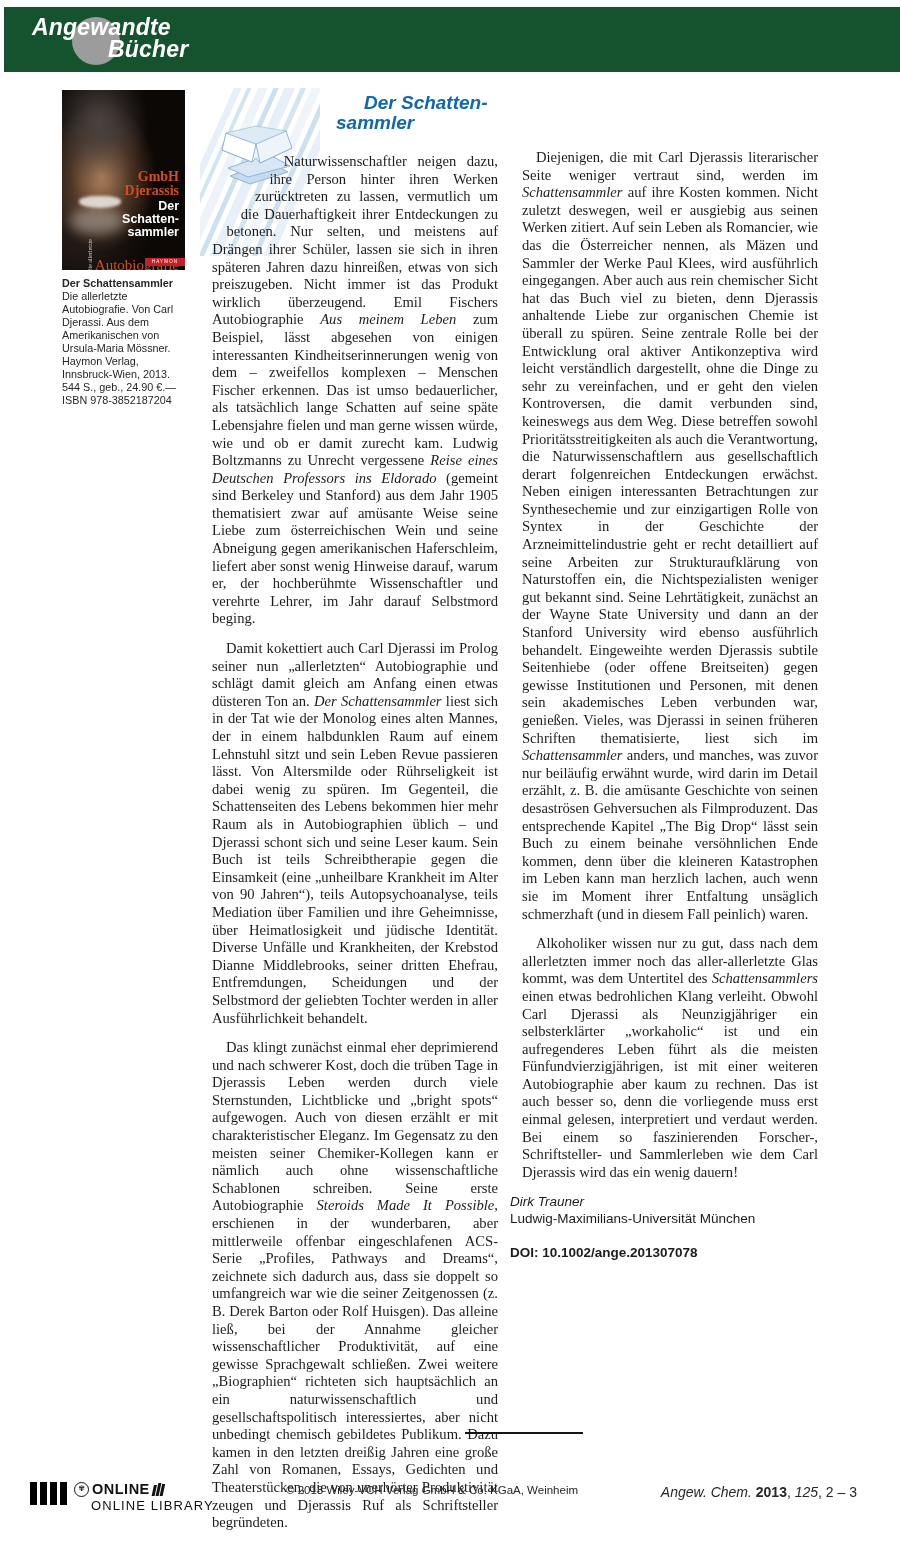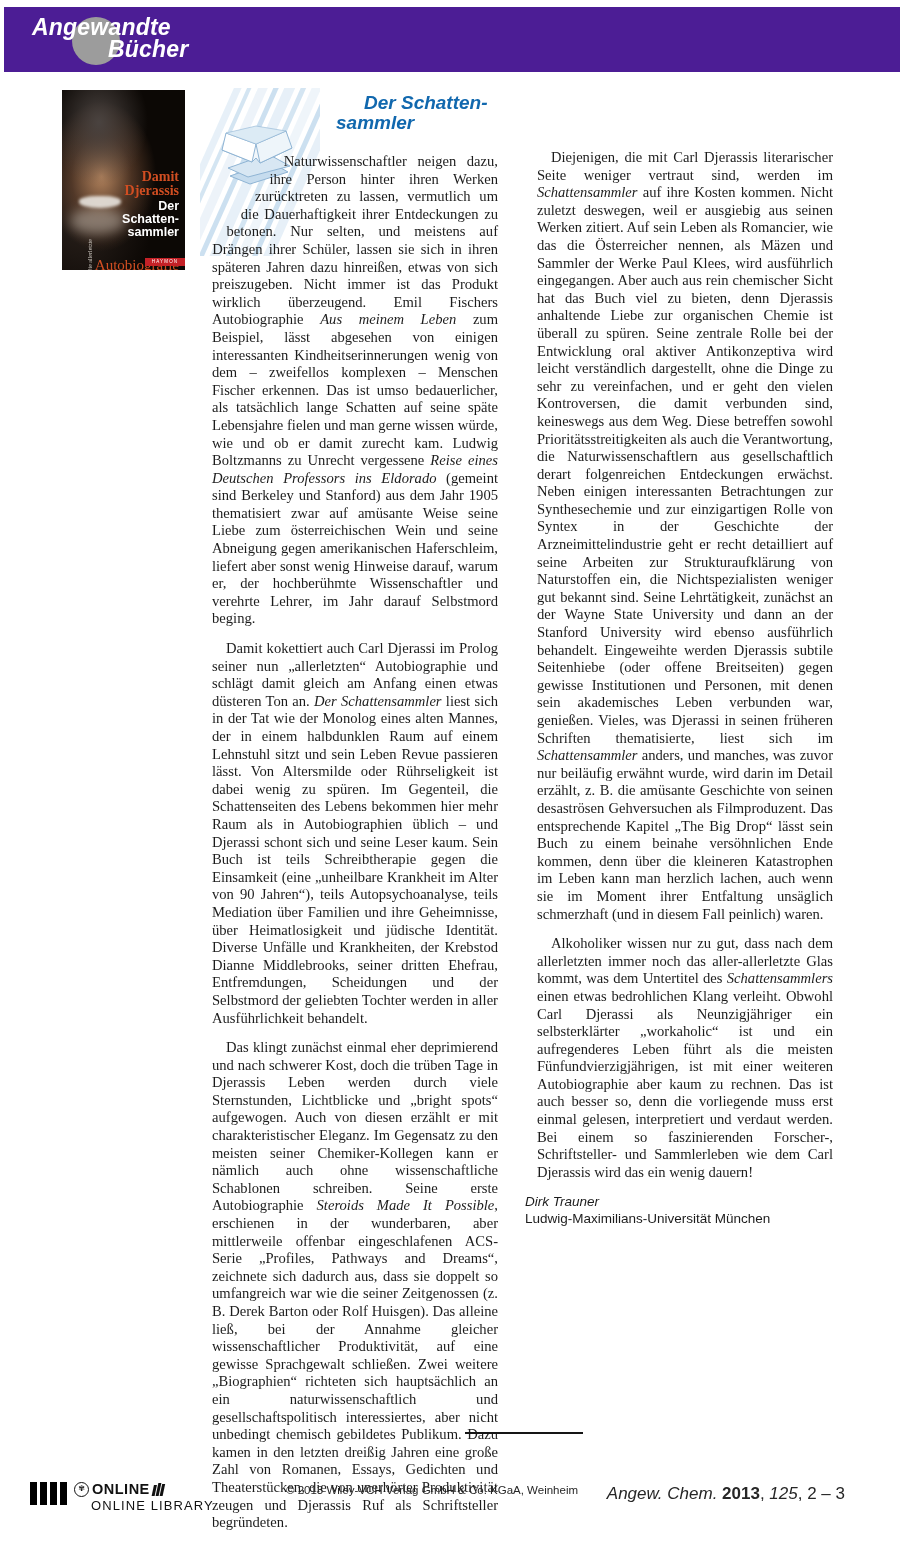--- a/index.html
+++ b/index.html
@@ -1,19 +1,19 @@
 <!DOCTYPE html>
 <html lang="de"><head>
 <meta charset="utf-8">
 <style>
   html,body{margin:0;padding:0;}
   body{width:900px;height:1550px;position:relative;background:#ffffff;overflow:hidden;
        font-family:"Liberation Serif",serif;color:#1c1c1c;}
   
-  .band{position:absolute;left:4px;top:7px;right:0;height:65px;background:#4c1d95;}
+  .band{position:absolute;left:4px;top:7px;right:0;height:65px;background:#14532d;}
   .brand{position:absolute;left:24px;top:8px;width:220px;height:56px;}
   .brand-circle{position:absolute;left:44px;top:2px;width:48px;height:48px;border-radius:50%;background:#9c9c9c;}
   .brand-l1,.brand-l2{position:relative;color:#fff;font-family:"Liberation Sans",sans-serif;
        font-style:italic;font-weight:bold;font-size:23px;line-height:24px;letter-spacing:.2px;}
   .brand-l1{margin-left:4px;}
   .brand-l2{margin-left:80px;margin-top:-2px;}
   
   .sidebar{position:absolute;left:62px;top:90px;width:128px;}
   .cover{position:relative;width:123px;height:180px;background:
      radial-gradient(70px 90px at 30% 18%,#4a4340 0%,rgba(20,14,10,0) 70%),
@@ -32,21 +32,21 @@
   .cover-vert{writing-mode:vertical-rl;transform:rotate(180deg);font-size:6px;color:#cfc9c2;
      font-family:"Liberation Serif",serif;margin-right:2px;line-height:6px;}
   .cover-sub{color:#d14e22;font-family:"Liberation Serif",serif;font-size:15px;line-height:16px;}
   .cover-pub{position:absolute;right:0;bottom:4px;width:40px;height:8px;background:#c42127;
      color:#fff;font-family:"Liberation Sans",sans-serif;font-size:4.5px;letter-spacing:1.2px;
      text-align:center;line-height:8px;}
   .caption{margin-top:7px;width:126px;font-family:"Liberation Sans",sans-serif;
      font-size:10.8px;line-height:13px;color:#262626;}
   .caption b{font-weight:bold;}
   
-  .main{position:absolute;left:200px;top:88px;width:645px;display:flex;gap:15px;}
+  .main{position:absolute;left:200px;top:88px;width:645px;display:flex;}
   .col-l{width:310px;}
   .col-r{width:320px;padding-top:49px;}
   .col-l,.col-r{font-size:14.6px;line-height:17.6px;text-align:justify;hyphens:auto;-webkit-hyphens:auto;}
   .books{float:left;width:120px;height:168px;margin:0 6px 2px 0;
      shape-outside:polygon(0 0,120px 0,104px 40px,0 168px);}
   .art-title{margin-left:118px;text-align:left;color:#1168ae;font-family:"Liberation Sans",sans-serif;
      font-style:italic;font-weight:bold;font-size:19px;line-height:20px;padding-top:5px;padding-bottom:8px;}
   .art-title .t1{padding-left:46px;display:block;}
   .art-title .t2{padding-left:18px;display:block;}
   .paras p{margin:12px;text-indent:14px;}
@@ -67,44 +67,48 @@
   .wl-flower{width:13px;height:13px;border:1.2px solid #111;border-radius:50%;
      font-size:8px;line-height:12px;text-align:center;color:#111;}
   .wl-name{font-weight:bold;font-size:14.5px;letter-spacing:.5px;color:#111;}
   .wl-books{display:flex;gap:1px;align-items:flex-end;height:13px;transform:skewX(-12deg);}
   .wl-books i{display:block;width:3px;background:#111;}
   .wl-books i:nth-child(1){height:11px;}
   .wl-books i:nth-child(2){height:13px;}
   .wl-books i:nth-child(3){height:12px;}
   .wl-sub{font-size:13px;letter-spacing:1.1px;color:#111;margin-top:1px;margin-left:17px;}
   .fcopy{position:absolute;left:286px;top:6px;font-size:11.5px;}
-  .fcite{position:absolute;right:55px;top:6px;font-size:17px;}
+  .fcite{position:absolute;right:43px;top:6px;font-size:14px;}
 </style>
 </head>
 <body>
 
 <div class="band">
   <div class="brand">
     <div class="brand-circle"></div>
     <div class="brand-l1">Angewandte</div>
     <div class="brand-l2">Bücher</div>
   </div>
 </div>
 
 <div class="sidebar">
   <div class="cover">
     <div class="beardglow"></div>
     <div class="mustache"></div>
-    <div class="cover-author"><span>Damit</span><br><span>Djerassis</span></div>
+    <div class="cover-author"><span>GmbH</span><br><span>Djerassis</span></div>
     <div class="cover-title"><span>Der</span><br><span>Schatten-</span><br><span>sammler</span></div>
     <div class="cover-subrow">
       <span class="cover-vert">Die allerletzte</span>
       <span class="cover-sub">Autobiografie</span>
     </div>
     <div class="cover-pub">HAYMON</div>
+  </div>
+  <div class="caption">
+    <b>Der Schattensammler</b>
+    <span>Die allerletzte Autobiografie. Von Carl Djerassi. Aus dem Amerikanischen von Ursula-Maria Mössner. Haymon Verlag, Innsbruck-Wien, 2013. 544 S., geb., 24.90 €.—ISBN 978-3852187204</span>
   </div>
 </div>
 
 <div class="main">
   <div class="col-l">
     <div class="books">
       <svg width="120" height="168" viewBox="0 0 120 168" xmlns="http://www.w3.org/2000/svg">
         <g transform="rotate(24 60 84)" opacity="0.85">
           <rect x="2" y="-30" width="7" height="230" fill="#e3eef7"></rect>
           <rect x="14" y="-30" width="4" height="230" fill="#cde1f0"></rect>
@@ -138,20 +142,21 @@
   </div>
   <div class="col-r">
     <div class="paras">
         <p><span>Diejenigen, die mit Carl Djerassis literarischer Seite weniger vertraut sind, werden im </span><span class="it">Schattensammler</span><span> auf ihre Kosten kommen. Nicht zuletzt deswegen, weil er ausgiebig aus seinen Werken zitiert. Auf sein Leben als Romancier, wie das die Österreicher nennen, als Mäzen und Sammler der Werke Paul Klees, wird ausführlich eingegangen. Aber auch aus rein chemischer Sicht hat das Buch viel zu bieten, denn Djerassis anhaltende Liebe zur organischen Chemie ist überall zu spüren. Seine zentrale Rolle bei der Entwicklung oral aktiver Antikonzeptiva wird leicht verständlich dargestellt, ohne die Dinge zu sehr zu vereinfachen, und er geht den vielen Kontroversen, die damit verbunden sind, keineswegs aus dem Weg. Diese betreffen sowohl Prioritätsstreitigkeiten als auch die Verantwortung, die Naturwissenschaftlern aus gesellschaftlich derart folgenreichen Entdeckungen erwächst. Neben einigen interessanten Betrachtungen zur Synthesechemie und zur einzigartigen Rolle von Syntex in der Geschichte der Arzneimittelindustrie geht er recht detailliert auf seine Arbeiten zur Strukturaufklärung von Naturstoffen ein, die Nichtspezialisten weniger gut bekannt sind. Seine Lehrtätigkeit, zunächst an der Wayne State University und dann an der Stanford University wird ebenso ausführlich behandelt. Eingeweihte werden Djerassis subtile Seitenhiebe (oder offene Breitseiten) gegen gewisse Institutionen und Personen, mit denen sein akademisches Leben verbunden war, genießen. Vieles, was Djerassi in seinen früheren Schriften thematisierte, liest sich im </span><span class="it">Schattensammler</span><span> anders, und manches, was zuvor nur beiläufig erwähnt wurde, wird darin im Detail erzählt, z. B. die amüsante Geschichte von seinen desaströsen Gehversuchen als Filmproduzent. Das entsprechende Kapitel „The Big Drop“ lässt sein Buch zu einem beinahe versöhnlichen Ende kommen, denn über die kleineren Katastrophen im Leben kann man herzlich lachen, auch wenn sie im Moment ihrer Entfaltung unsäglich schmerzhaft (und in diesem Fall peinlich) waren.</span></p>
         <p><span>Alkoholiker wissen nur zu gut, dass nach dem allerletzten immer noch das aller-allerletzte Glas kommt, was dem Untertitel des </span><span class="it">Schattensammlers</span><span> einen etwas bedrohlichen Klang verleiht. Obwohl Carl Djerassi als Neunzigjähriger ein selbsterklärter „workaholic“ ist und ein aufregenderes Leben führt als die meisten Fünfundvierzigjährigen, ist mit einer weiteren Autobiographie aber kaum zu rechnen. Das ist auch besser so, denn die vorliegende muss erst einmal gelesen, interpretiert und verdaut werden. Bei einem so faszinierenden Forscher-, Schriftsteller- und Sammlerleben wie dem Carl Djerassis wird das ein wenig dauern!</span></p>
       </div>
     <div class="signature">
       <div class="sig-name">Dirk Trauner</div>
       <div>Ludwig-Maximilians-Universität München</div>
     </div>
+    <div class="doi">DOI: 10.1002/ange.201307078</div>
   </div>
 </div>
 
 <div class="endrule"></div>
 
 <div class="footer">
   <div class="fbars">
       <span></span>
       <span></span>
       <span></span>

